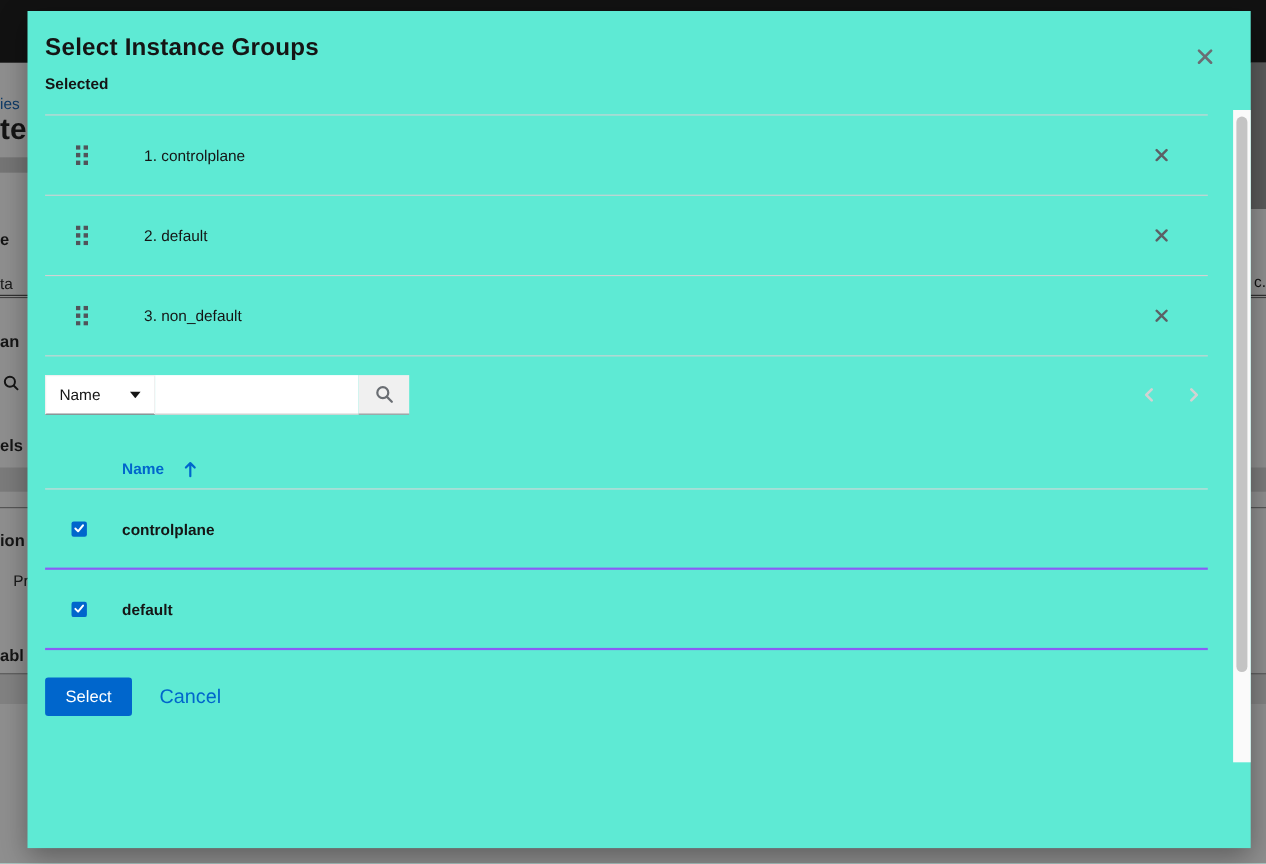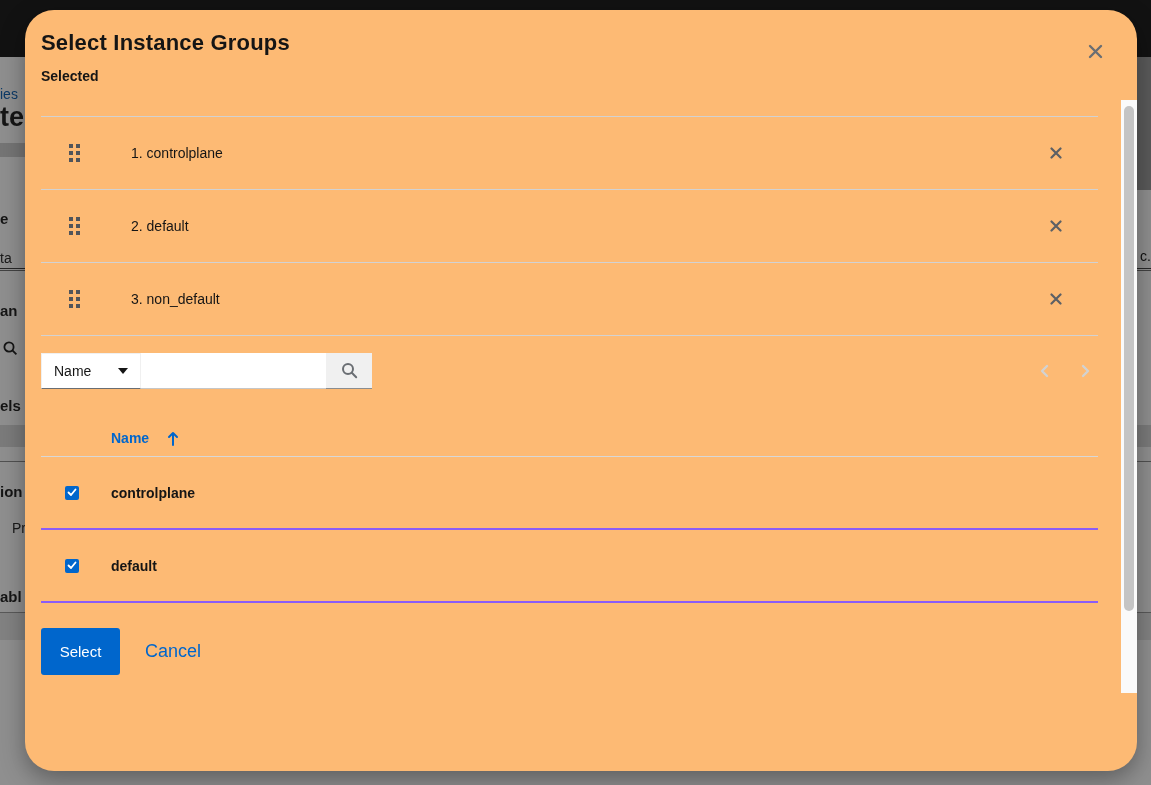--- a/index.html
+++ b/index.html
@@ -20,31 +20,31 @@
   .frag-bold { font-size:15px; font-weight:700; color:#1a1a1a; }
   .frag-reg { font-size:14px; color:#222; }
   .bg-band { position:absolute; left:0; width:100%; }
   .bg-line { position:absolute; left:0; width:100%; height:1px; background:#8a8a8a; }
   .bg-rightband { position:absolute; right:0; width:14px; }
   
   .backdrop { position:absolute; inset:0; background:rgba(18,18,18,0.47); }
   
   .modal {
     position:absolute; left:25px; top:10px; width:1112px; height:761px;
-    background:#fdba74; box-shadow:0 8px 24px rgba(0,0,0,0.35);border-radius:29px;
+    background:#5eead4; box-shadow:0 8px 24px rgba(0,0,0,0.35);
   }
   .modal-header { position:relative; padding:20px 60px 16px 16px; }
   .modal-title { font-size:22px; font-weight:600; letter-spacing:0.2px; }
   .selected-label { margin-top:12px; font-size:14px; font-weight:700; }
   .note-text { margin-top:5px; font-size:14px; color:#151515; }
   .close-btn {
     position:absolute; top:30px; right:31px; width:22px; height:22px;
     background:none; border:none; cursor:pointer; display:flex; align-items:center; justify-content:center;
   }
-  .modal-body { margin:16px 39px 0 16px; border-top:1px solid #d2d2d2; }
+  .modal-body { margin:4px 39px 0 16px; border-top:1px solid #d2d2d2; }
   
   .sel-row { height:73px; display:flex; align-items:center; border-bottom:1px solid #d2d2d2; }
   .grip { margin-left:28px; display:flex; cursor:grab; }
   .sel-label { margin-left:50px; font-size:14px; color:#151515; }
   .remove-btn {
     margin-left:auto; margin-right:34px; width:16px; height:16px;
     background:none; border:none; cursor:pointer; display:flex; align-items:center; justify-content:center;
   }
   
   .toolbar { margin-top:17px; height:36px; display:flex; align-items:stretch; }
@@ -69,21 +69,21 @@
   .sort-icon { margin-left:18px; display:flex; }
   .tbl-row { height:73px; display:flex; align-items:center; border-bottom:2px solid #8b5cf6; }
   .checkbox {
     margin-left:24px; width:14px; height:14px; background:#0066cc; border-radius:2px;
     display:flex; align-items:center; justify-content:center; cursor:pointer; flex:none;
   }
   .tbl-row-label { margin-left:32px; font-size:14px; font-weight:700; color:#151515; }
   
   .modal-footer { margin:25px 16px 0; display:flex; align-items:center; }
   .select-btn {
-    width:79px; height:47px; background:#0066cc; color:#fff; border:none; border-radius:3px;
+    width:79px; height:35px; background:#0066cc; color:#fff; border:none; border-radius:3px;
     font-size:15px; font-family:"Liberation Sans",sans-serif; cursor:pointer;
   }
   .cancel-link {
     margin-left:25px; background:none; border:none; color:#0066cc; font-size:18px;
     font-family:"Liberation Sans",sans-serif; cursor:pointer;
   }
   
   .scroll-track { position:absolute; top:90px; right:0; width:16px; height:593px; background:#fafafa; }
   .scroll-thumb { position:absolute; top:6px; left:3px; width:10px; height:505px; background:#c4c4c4; border-radius:6px; }
 </style>

